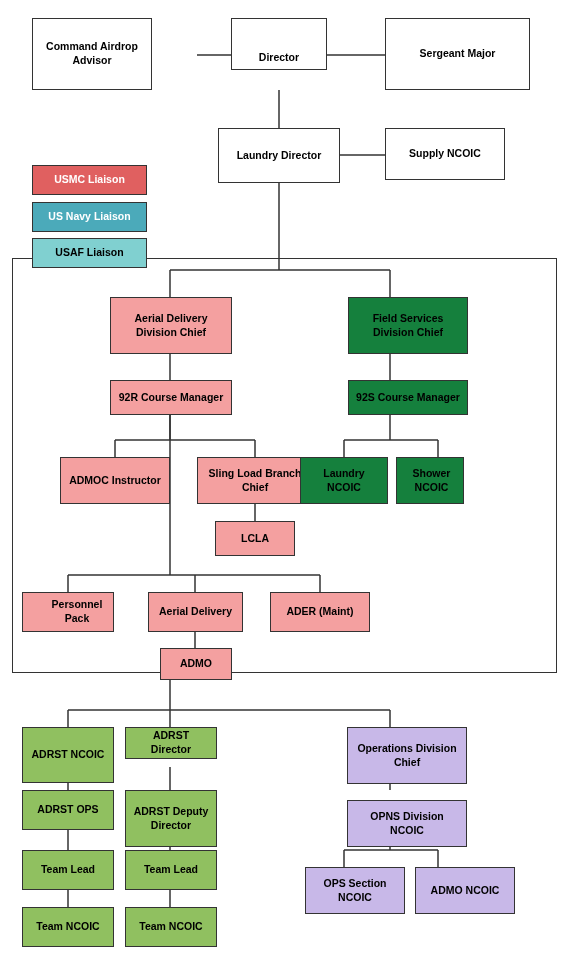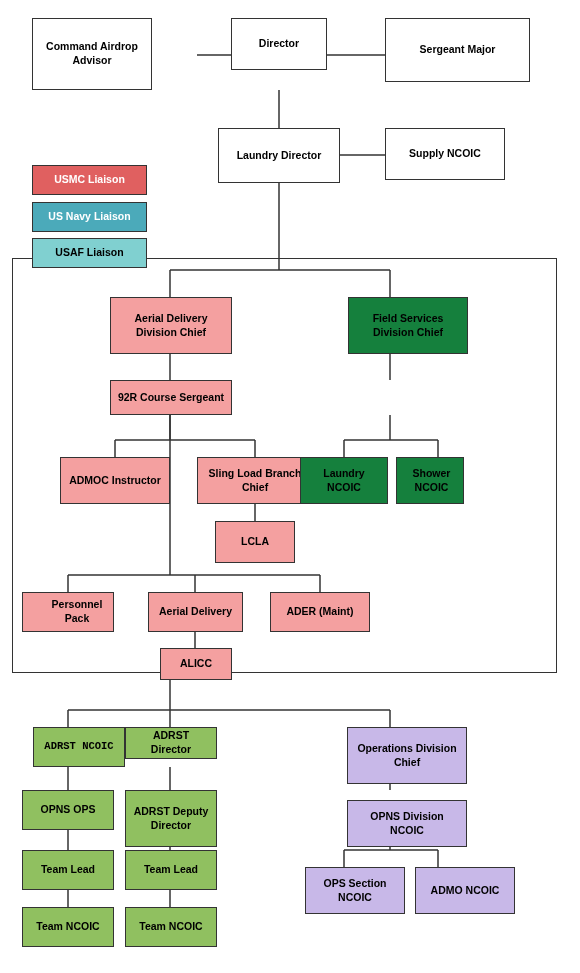--- a/index.html
+++ b/index.html
@@ -127,25 +127,25 @@
     <line x1="344" y1="850" x2="344" y2="867"></line>
     <line x1="438" y1="850" x2="438" y2="867"></line>
   </svg>
 
   <div class="section-border" style="left:12px; top:258px; width:545px; height:415px;"></div>
 
   <div class="box box-white" style="left:32px; top:18px; width:120px; height:72px;">
     <span>Command Airdrop Advisor</span>
   </div>
 
-  <div class="box box-white" style="left:231px; top:18px; width:96px; height:52px;">
+  <div class="box box-white" style="left:231px; top:18px; width:96px; height:52px;align-items:flex-end;">
     <span>Director</span>
   </div>
 
-  <div class="box box-white" style="left:385px; top:18px; width:145px; height:64px;">
+  <div class="box box-white" style="left:385px; top:18px; width:145px; height:72px;">
     <span>Sergeant Major</span>
   </div>
 
   <div class="box box-white" style="left:218px; top:128px; width:122px; height:55px;">
     <span>Laundry Director</span>
   </div>
 
   <div class="box box-white" style="left:385px; top:128px; width:120px; height:52px;">
     <span>Supply NCOIC</span>
   </div>
@@ -164,33 +164,36 @@
 
   <div class="box box-pink" style="left:110px; top:297px; width:122px; height:57px;">
     <span>Aerial Delivery Division Chief</span>
   </div>
 
   <div class="box box-yellow" style="left:348px; top:297px; width:120px; height:57px;">
     <span>Field Services Division Chief</span>
   </div>
 
   <div class="box box-pink" style="left:110px; top:380px; width:122px; height:35px;">
-    <span>92R Course Sergeant</span>
-  </div>
-
+    <span>92R Course Manager</span>
+  </div>
+
+  <div class="box box-yellow" style="left:348px; top:380px; width:120px; height:35px;">
+    <span>92S Course Manager</span>
+  </div>
 
   <div class="box box-pink" style="left:60px; top:457px; width:110px; height:47px;">
     <span>ADMOC Instructor</span>
   </div>
 
   <div class="box box-pink" style="left:197px; top:457px; width:116px; height:47px;">
     <span>Sling Load Branch Chief</span>
   </div>
 
-  <div class="box box-pink" style="left:215px; top:521px; width:80px; height:42px;justify-content:center;">
+  <div class="box box-pink" style="left:215px; top:521px; width:80px; height:35px;justify-content:center;">
     <span>LCLA</span>
   </div>
 
   <div class="box box-yellow" style="left:300px; top:457px; width:88px; height:47px;">
     <span>Laundry NCOIC</span>
   </div>
 
   <div class="box box-yellow" style="left:396px; top:457px; width:68px; height:47px;padding-left:9px;">
     <span>Shower NCOIC</span>
   </div>
@@ -201,37 +204,37 @@
 
   <div class="box box-pink" style="left:148px; top:592px; width:95px; height:40px;">
     <span>Aerial Delivery</span>
   </div>
 
   <div class="box box-pink" style="left:270px; top:592px; width:100px; height:40px;">
     <span>ADER (Maint)</span>
   </div>
 
   <div class="box box-pink" style="left:160px; top:648px; width:72px; height:32px;">
-    <span>ALICC</span>
-  </div>
-
-  <div class="box box-green" style="left:33px; top:727px; width:92px; height:40px;font-family:Liberation Mono, monospace;">
+    <span>ADMO</span>
+  </div>
+
+  <div class="box box-green" style="left:22px; top:727px; width:92px; height:56px;">
     <span>ADRST NCOIC</span>
   </div>
 
   <div class="box box-green" style="left:125px; top:727px; width:92px; height:32px;">
     <span>ADRST Director</span>
   </div>
 
   <div class="box box-purple" style="left:347px; top:727px; width:120px; height:57px;">
     <span>Operations Division Chief</span>
   </div>
 
   <div class="box box-green" style="left:22px; top:790px; width:92px; height:40px;">
-    <span>OPNS OPS</span>
+    <span>ADRST OPS</span>
   </div>
 
   <div class="box box-green" style="left:125px; top:790px; width:92px; height:57px;">
     <span>ADRST Deputy Director</span>
   </div>
 
   <div class="box box-purple" style="left:347px; top:800px; width:120px; height:47px;">
     <span>OPNS Division NCOIC</span>
   </div>
 

